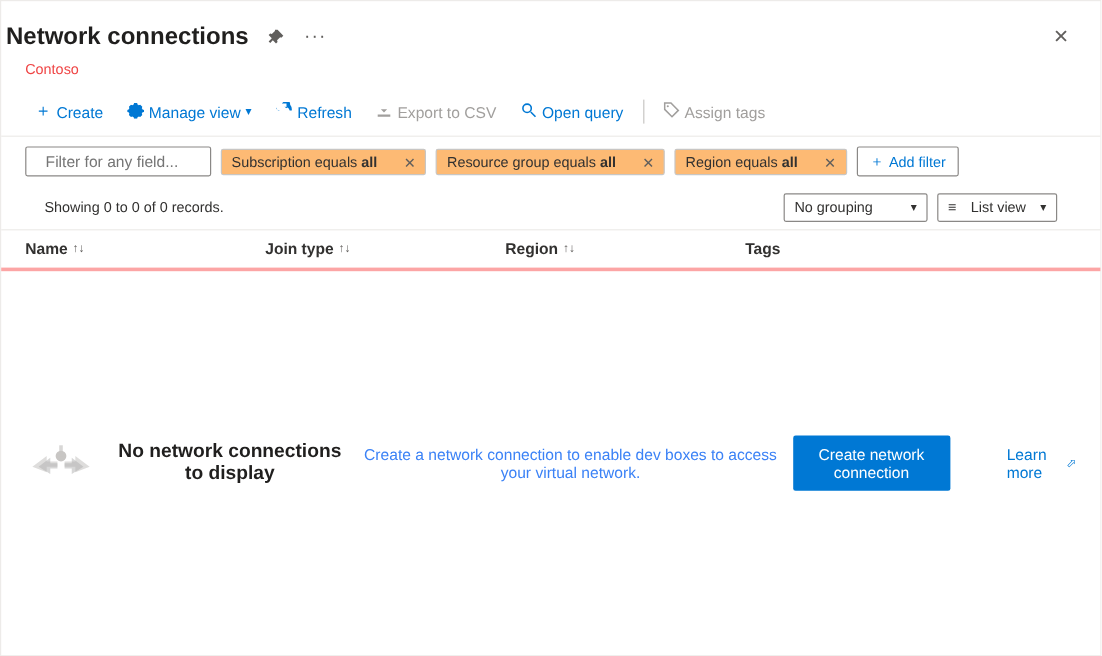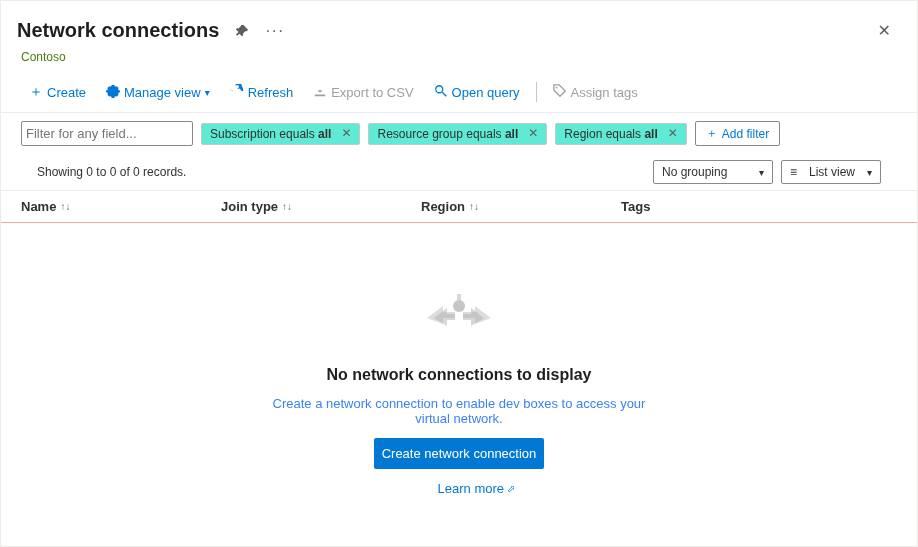--- a/index.html
+++ b/index.html
@@ -19,21 +19,21 @@
       height: 547px;
       background: #fff;
       border: 1px solid #edebe9;
       display: flex;
       flex-direction: column;
     }
 
     .panel-header {
       display: flex;
       align-items: center;
-      padding: 16px 20px 6px 16px;
+      padding: 16px 20px 6px 4px;
       gap: 8px;
       justify-content: center;
     }
 
     .panel-title {
       font-size: 20px;
       font-weight: 600;
       color: #201f1e;
     }
 
@@ -61,21 +61,21 @@
       border: none;
       cursor: pointer;
       font-size: 16px;
       color: #605e5c;
       padding: 4px 6px;
     }
 
     .subtitle {
       padding: 0 20px 8px 20px;
       font-size: 12px;
-      color: #4d7c0f;
+      color: #ef4444;
     }
 
     .toolbar {
       display: flex;
       align-items: center;
       padding: 6px 20px;
       gap: 4px;
       border-bottom: 1px solid #edebe9;
     }
 
@@ -107,32 +107,32 @@
       display: flex;
       align-items: center;
       padding: 8px 20px;
       gap: 8px;
       flex-wrap: wrap;
     }
 
     .filter-input {
       border: 1px solid #8a8886;
       border-radius: 2px;
-      padding: 4px 4px;
+      padding: 4px 16px;
       font-size: 13px;
       color: #605e5c;
-      width: 172px;
+      width: 155px;
       outline: none;
     }
 
     .filter-tag {
       display: flex;
-      align-items: flex-start;
-      gap: 8px;
-      background: #5eead4;
+      align-items: flex-end;
+      gap: 20px;
+      background: #fdba74;
       border: 1px solid #c8c6c4;
       border-radius: 2px;
       padding: 3px 8px;
       font-size: 12px;
       color: #323130;
     }
 
     .filter-tag b { font-weight: 600; }
 
     .filter-tag-close {
@@ -205,39 +205,39 @@
       color: #323130;
       cursor: pointer;
       min-width: 100px;
       justify-content: space-between;
     }
 
     .table-header {
       display: grid;
       grid-template-columns: 200px 200px 200px 1fr;
       padding: 8px 20px;
-      border-bottom: 1px solid #fca5a5;
+      border-bottom: 3px solid #fca5a5;
       border-top: 1px solid #edebe9;
     }
 
     .col-header {
       display: flex;
       align-items: center;
       gap: 4px;
       font-size: 13px;
       font-weight: 600;
       color: #323130;
       cursor: pointer;
     }
 
     .sort-icon { font-size: 10px; color: #605e5c; }
 
     .empty-state {
       display: flex;
-      flex-direction: column;
+      flex-direction: row;
       align-items: center;
       justify-content: center;
       flex: 1;
       padding: 20px;
       gap: 12px;
     }
 
     .network-icon-svg {
       width: 80px;
       height: 80px;

